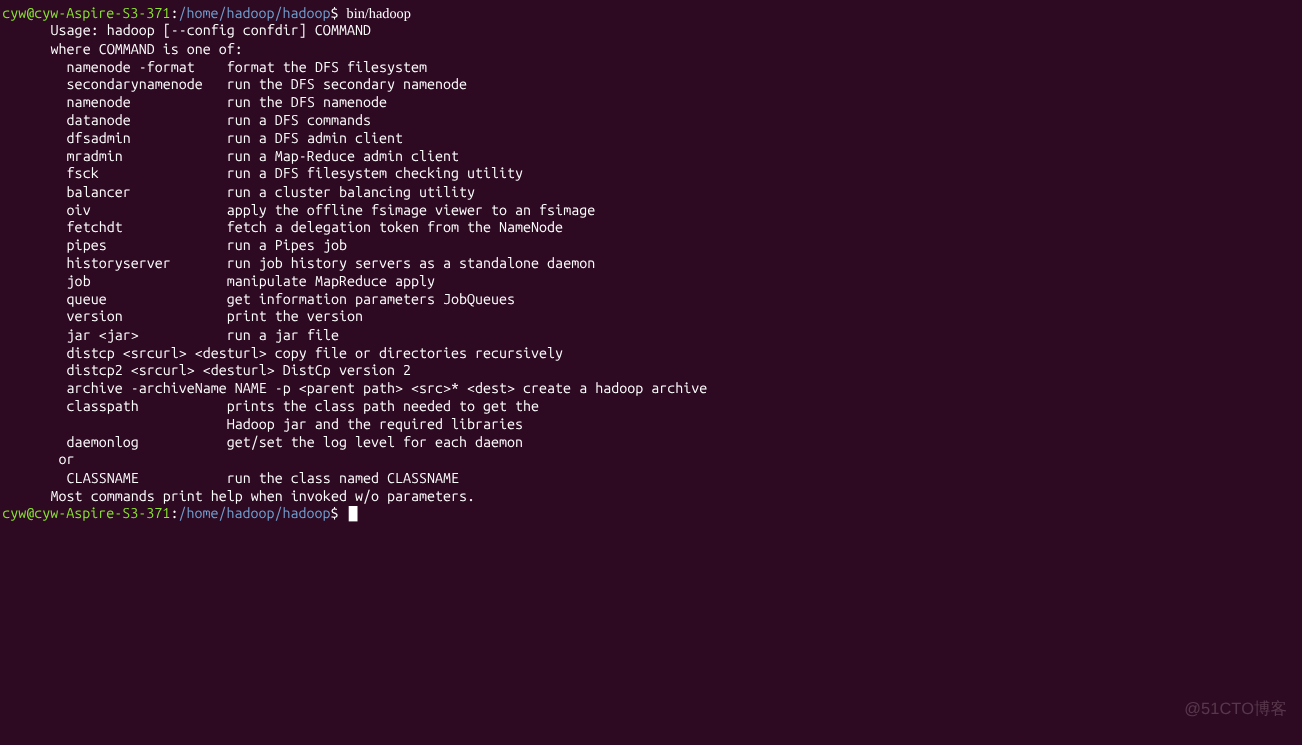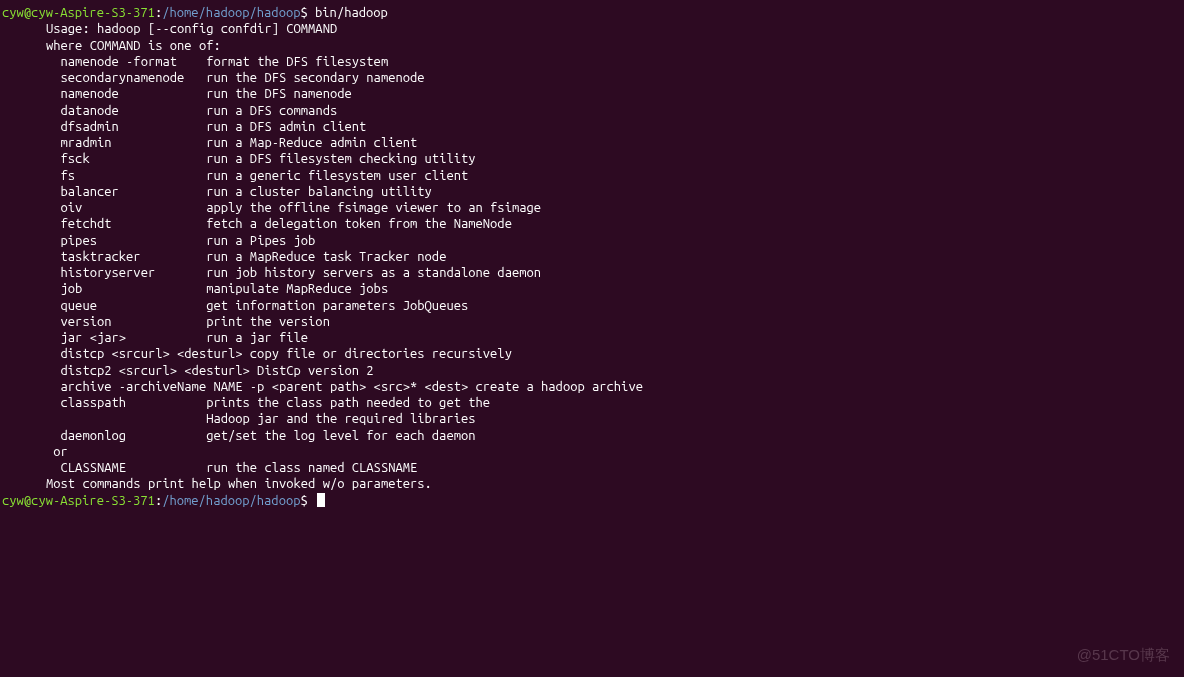--- a/index.html
+++ b/index.html
@@ -29,36 +29,37 @@
     }
     .prompt-path {
       color: #729fcf;
       text-align: right;
     }
     .prompt-symbol {
       color: #ffffff;
     }
     .command-text {
       color: #ffffff;
+      font-family: Liberation Serif, serif;
     }
     .output-text {
       color: #ffffff;
       padding-left: 44px;
     }
     .cursor {
       display: inline-block;
       width: 8px;
       height: 14px;
       background-color: #ffffff;
       vertical-align: text-bottom;
       margin-left: 2px;
     }
     .watermark {
       position: absolute;
-      bottom: 12px;
+      bottom: 22px;
       right: 14px;
       color: #6a4a5e;
       font-size: 15px;
       font-family: sans-serif;
       opacity: 0.7;
     }
   </style>
 </head>
 <body>
 
@@ -67,28 +68,26 @@
   <div class="terminal-line output-text">Usage: hadoop [--config confdir] COMMAND</div>
   <div class="terminal-line output-text">where COMMAND is one of:</div>
   <div id="commands-container">
       <div class="terminal-line output-text"><span>  namenode -format</span><span>    </span><span>format the DFS filesystem</span></div>
       <div class="terminal-line output-text"><span>  secondarynamenode</span><span>   </span><span>run the DFS secondary namenode</span></div>
       <div class="terminal-line output-text"><span>  namenode</span><span>            </span><span>run the DFS namenode</span></div>
       <div class="terminal-line output-text"><span>  datanode</span><span>            </span><span>run a DFS commands</span></div>
       <div class="terminal-line output-text"><span>  dfsadmin</span><span>            </span><span>run a DFS admin client</span></div>
       <div class="terminal-line output-text"><span>  mradmin</span><span>             </span><span>run a Map-Reduce admin client</span></div>
       <div class="terminal-line output-text"><span>  fsck</span><span>                </span><span>run a DFS filesystem checking utility</span></div>
-      <div class="terminal-line output-text"><span>  fs</span><span>                  </span><span>run a generic filesystem user client</span></div>
       <div class="terminal-line output-text"><span>  balancer</span><span>            </span><span>run a cluster balancing utility</span></div>
       <div class="terminal-line output-text"><span>  oiv</span><span>                 </span><span>apply the offline fsimage viewer to an fsimage</span></div>
       <div class="terminal-line output-text"><span>  fetchdt</span><span>             </span><span>fetch a delegation token from the NameNode</span></div>
       <div class="terminal-line output-text"><span>  pipes</span><span>               </span><span>run a Pipes job</span></div>
-      <div class="terminal-line output-text"><span>  tasktracker</span><span>         </span><span>run a MapReduce task Tracker node</span></div>
       <div class="terminal-line output-text"><span>  historyserver</span><span>       </span><span>run job history servers as a standalone daemon</span></div>
-      <div class="terminal-line output-text"><span>  job</span><span>                 </span><span>manipulate MapReduce jobs</span></div>
+      <div class="terminal-line output-text"><span>  job</span><span>                 </span><span>manipulate MapReduce apply</span></div>
       <div class="terminal-line output-text"><span>  queue</span><span>               </span><span>get information parameters JobQueues</span></div>
       <div class="terminal-line output-text"><span>  version</span><span>             </span><span>print the version</span></div>
       <div class="terminal-line output-text"><span>  jar &lt;jar&gt;</span><span>           </span><span>run a jar file</span></div>
     </div>
   <div class="terminal-line output-text">  distcp &lt;srcurl&gt; &lt;desturl&gt; copy file or directories recursively</div>
   <div class="terminal-line output-text">  distcp2 &lt;srcurl&gt; &lt;desturl&gt; DistCp version 2</div>
   <div class="terminal-line output-text">  archive -archiveName NAME -p &lt;parent path&gt; &lt;src&gt;* &lt;dest&gt; create a hadoop archive</div>
   <div class="terminal-line output-text">  classpath           prints the class path needed to get the</div>
   <div class="terminal-line output-text">                      Hadoop jar and the required libraries</div>
   <div class="terminal-line output-text">  daemonlog           get/set the log level for each daemon</div>

